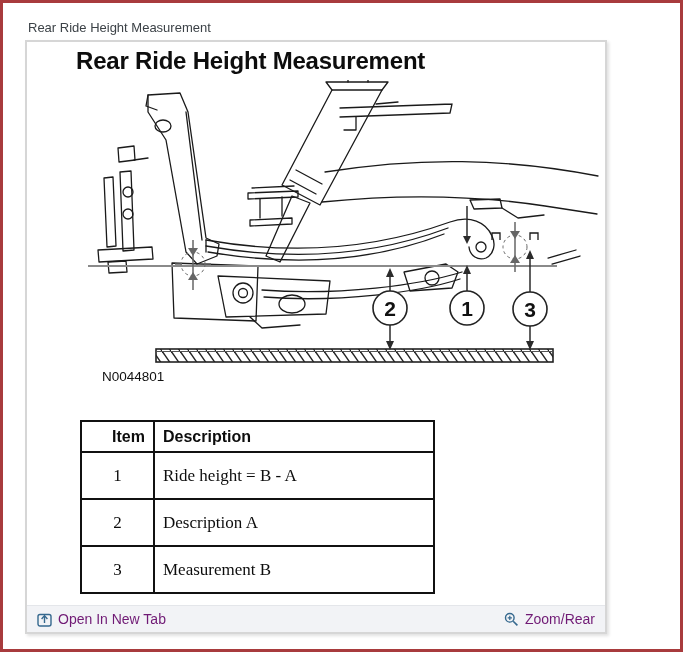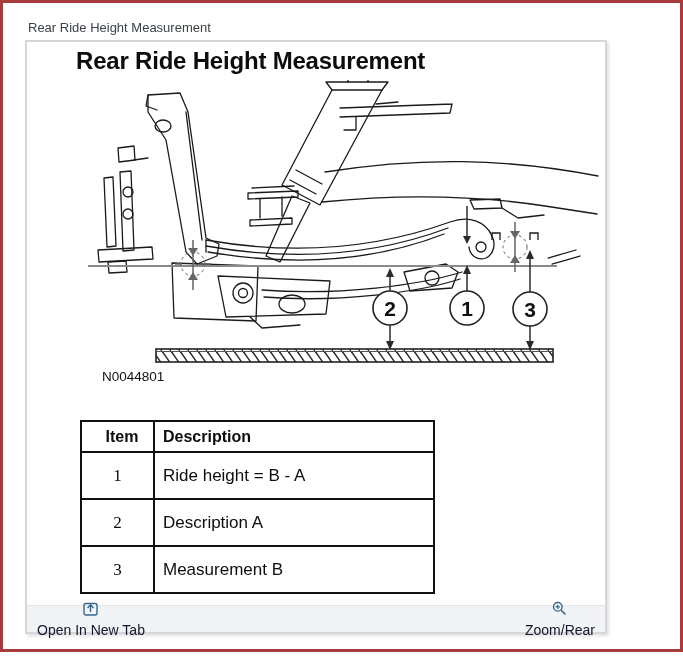--- a/index.html
+++ b/index.html
@@ -29,38 +29,38 @@
   .spec-table{
     position:absolute;left:53px;top:378px;
     border-collapse:collapse;background:#fff;
     border:2px solid #111;
   }
   .spec-table th,.spec-table td{border:2px solid #111;height:29px;}
   .spec-table th{
     font-family:"Liberation Sans", sans-serif;font-size:16px;font-weight:bold;
     color:#0d0d0d;padding:0 8px;
   }
-  .spec-table th.col-item{width:46px;text-align:center;padding-left:17px;}
+  .spec-table th.col-item{width:46px;text-align:right;padding-left:17px;}
   .spec-table th.col-desc{width:262px;text-align:left;}
   .spec-table td.cell-item{
     font-family:"Liberation Serif", serif;font-size:17px;text-align:center;color:#0d0d0d;
   }
   .spec-table td.cell-desc{
-    font-family:Liberation Sans, sans-serif;font-size:17px;text-align:left;
+    font-family:Liberation Serif, serif;font-size:17px;text-align:left;
     padding:8px 8px;color:#0d0d0d;
   }
   .footer-bar{
     position:absolute;left:0;right:0;bottom:0;height:27px;
     background:#f2f3f6;border-top:1px solid #e4e6ea;
     display:flex;align-items:center;justify-content:space-between;
     padding:0 10px;box-sizing:border-box;
   }
   .footer-link{
     display:flex;align-items:center;gap:6px;
-    color:#0f172a;font-size:14px;text-decoration:none;cursor:pointer;flex-direction:column;
+    color:#701a75;font-size:14px;text-decoration:none;cursor:pointer;
   }
   .footer-link svg{display:block;}
 </style>
 </head>
 <body>
 
 <div class="frame"></div>
 
 <div class="page-label">Rear Ride Height Measurement</div>
 

